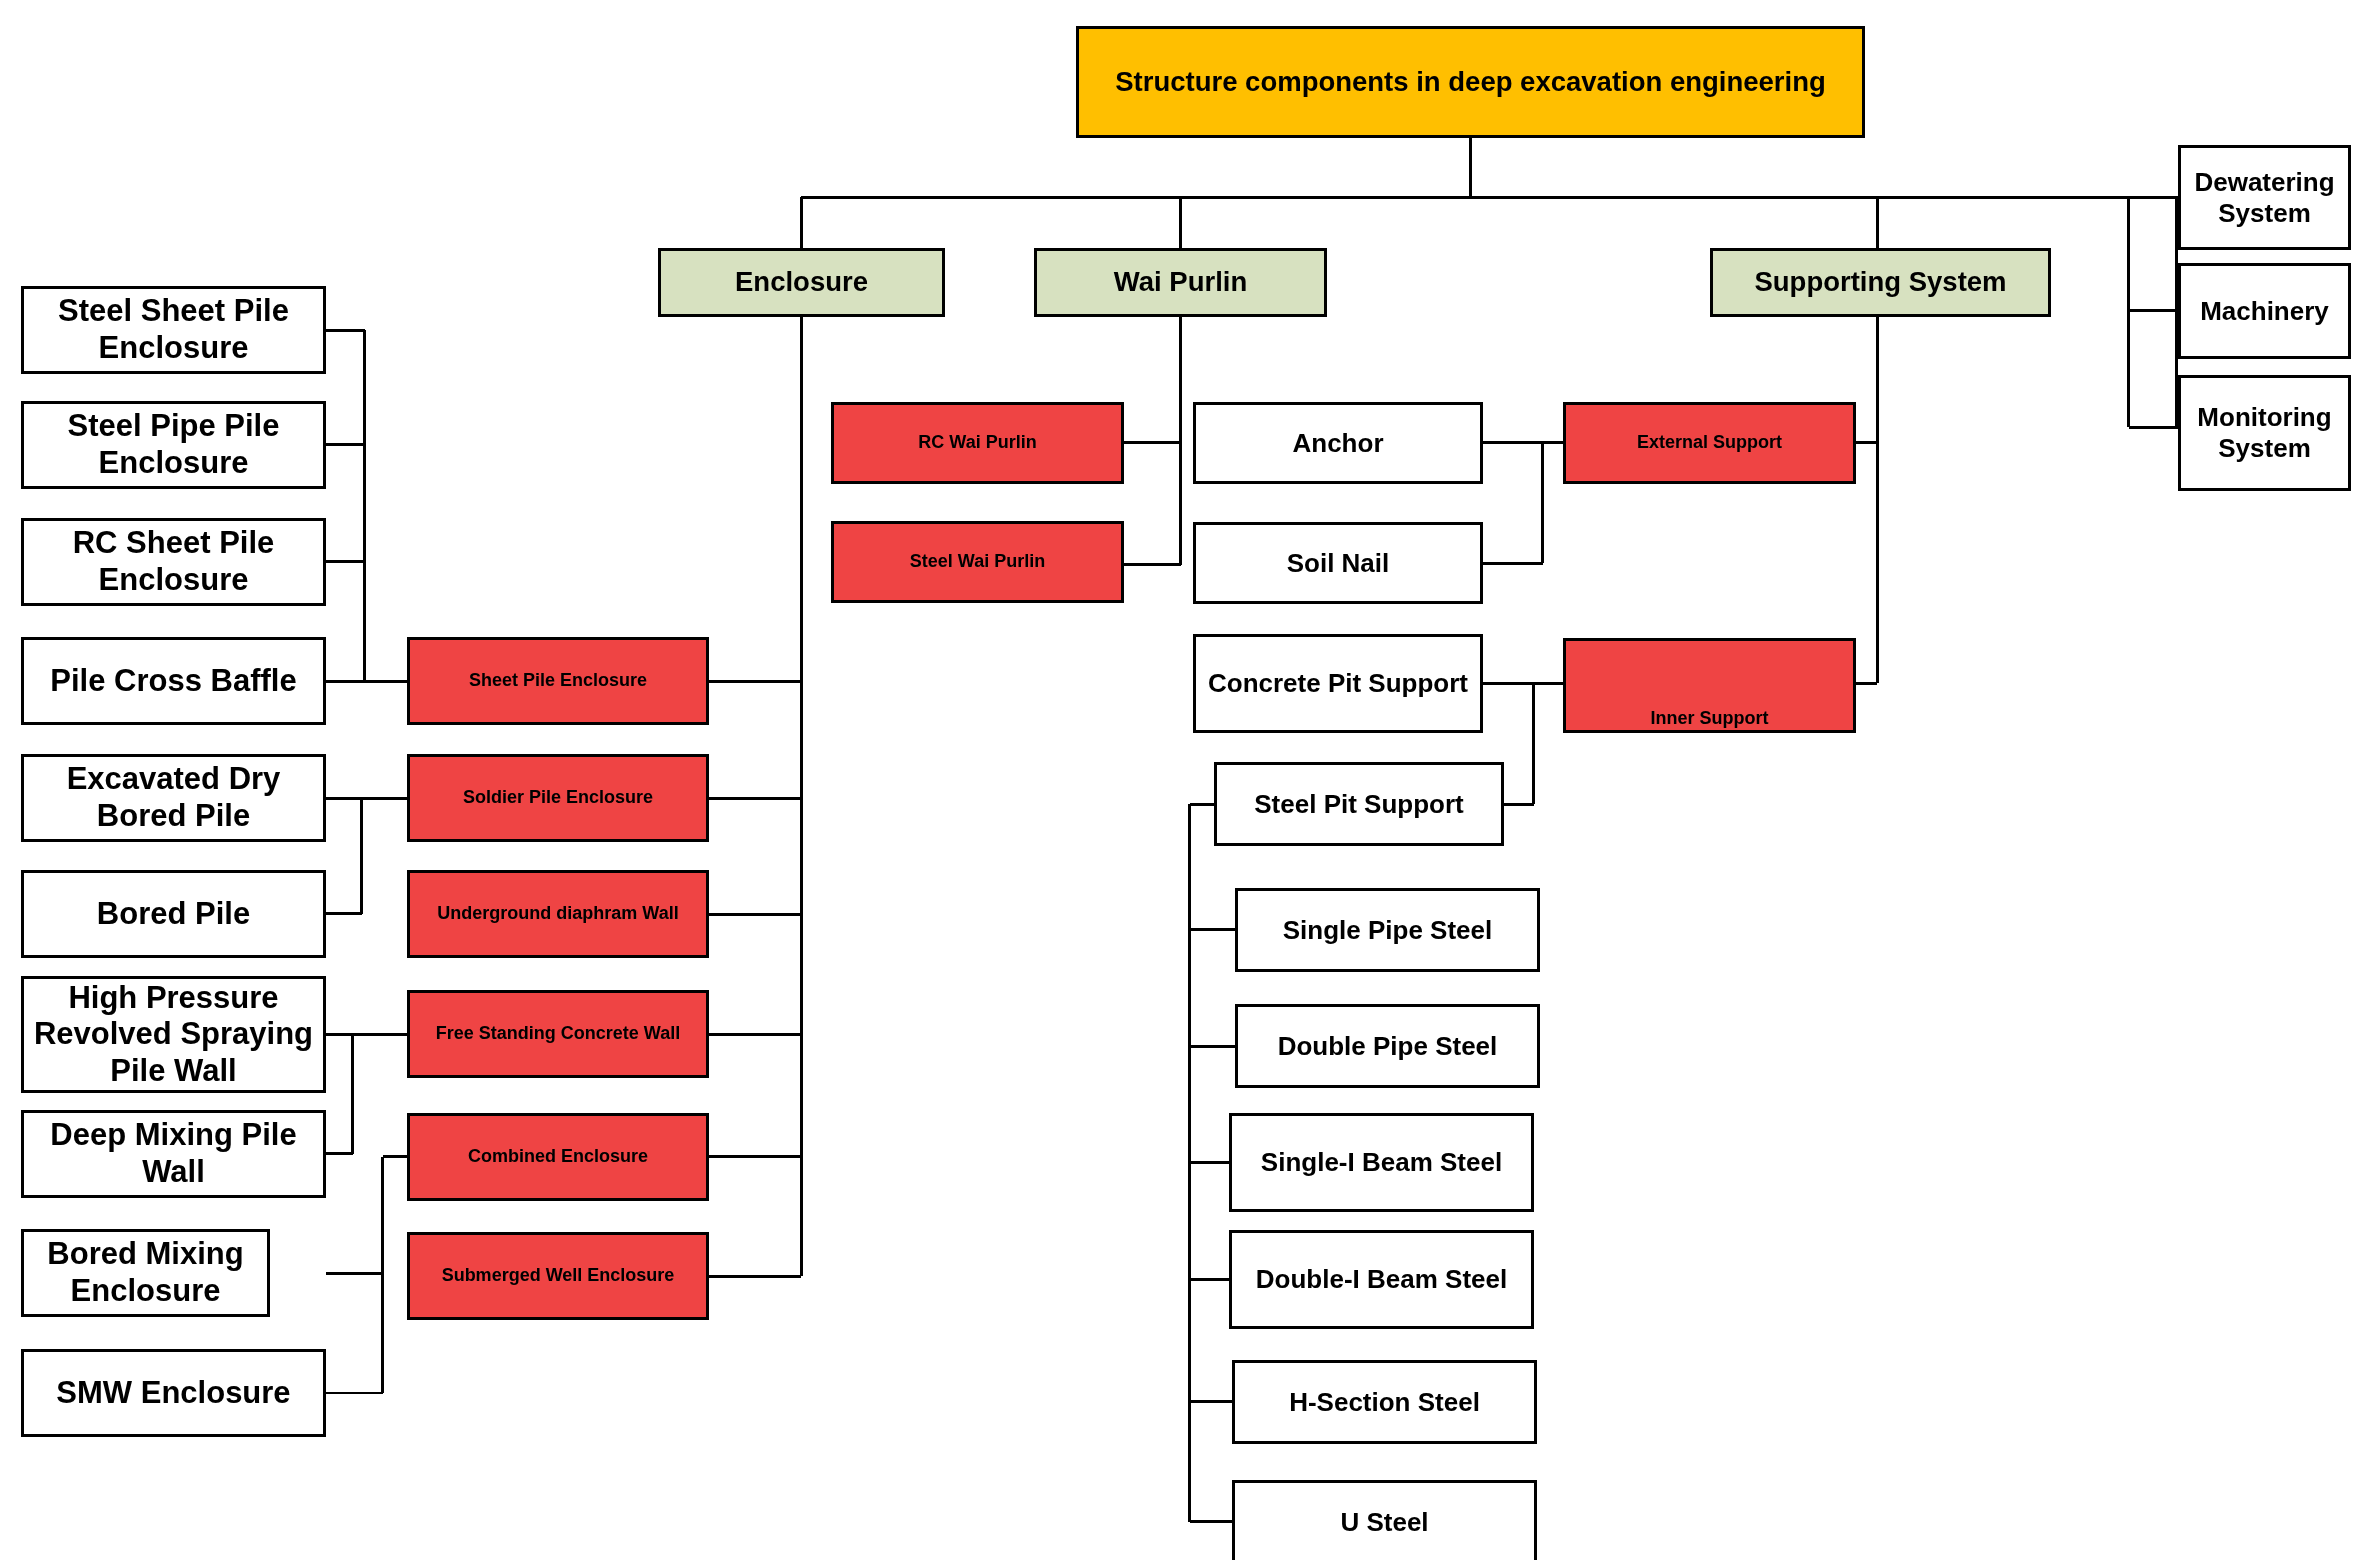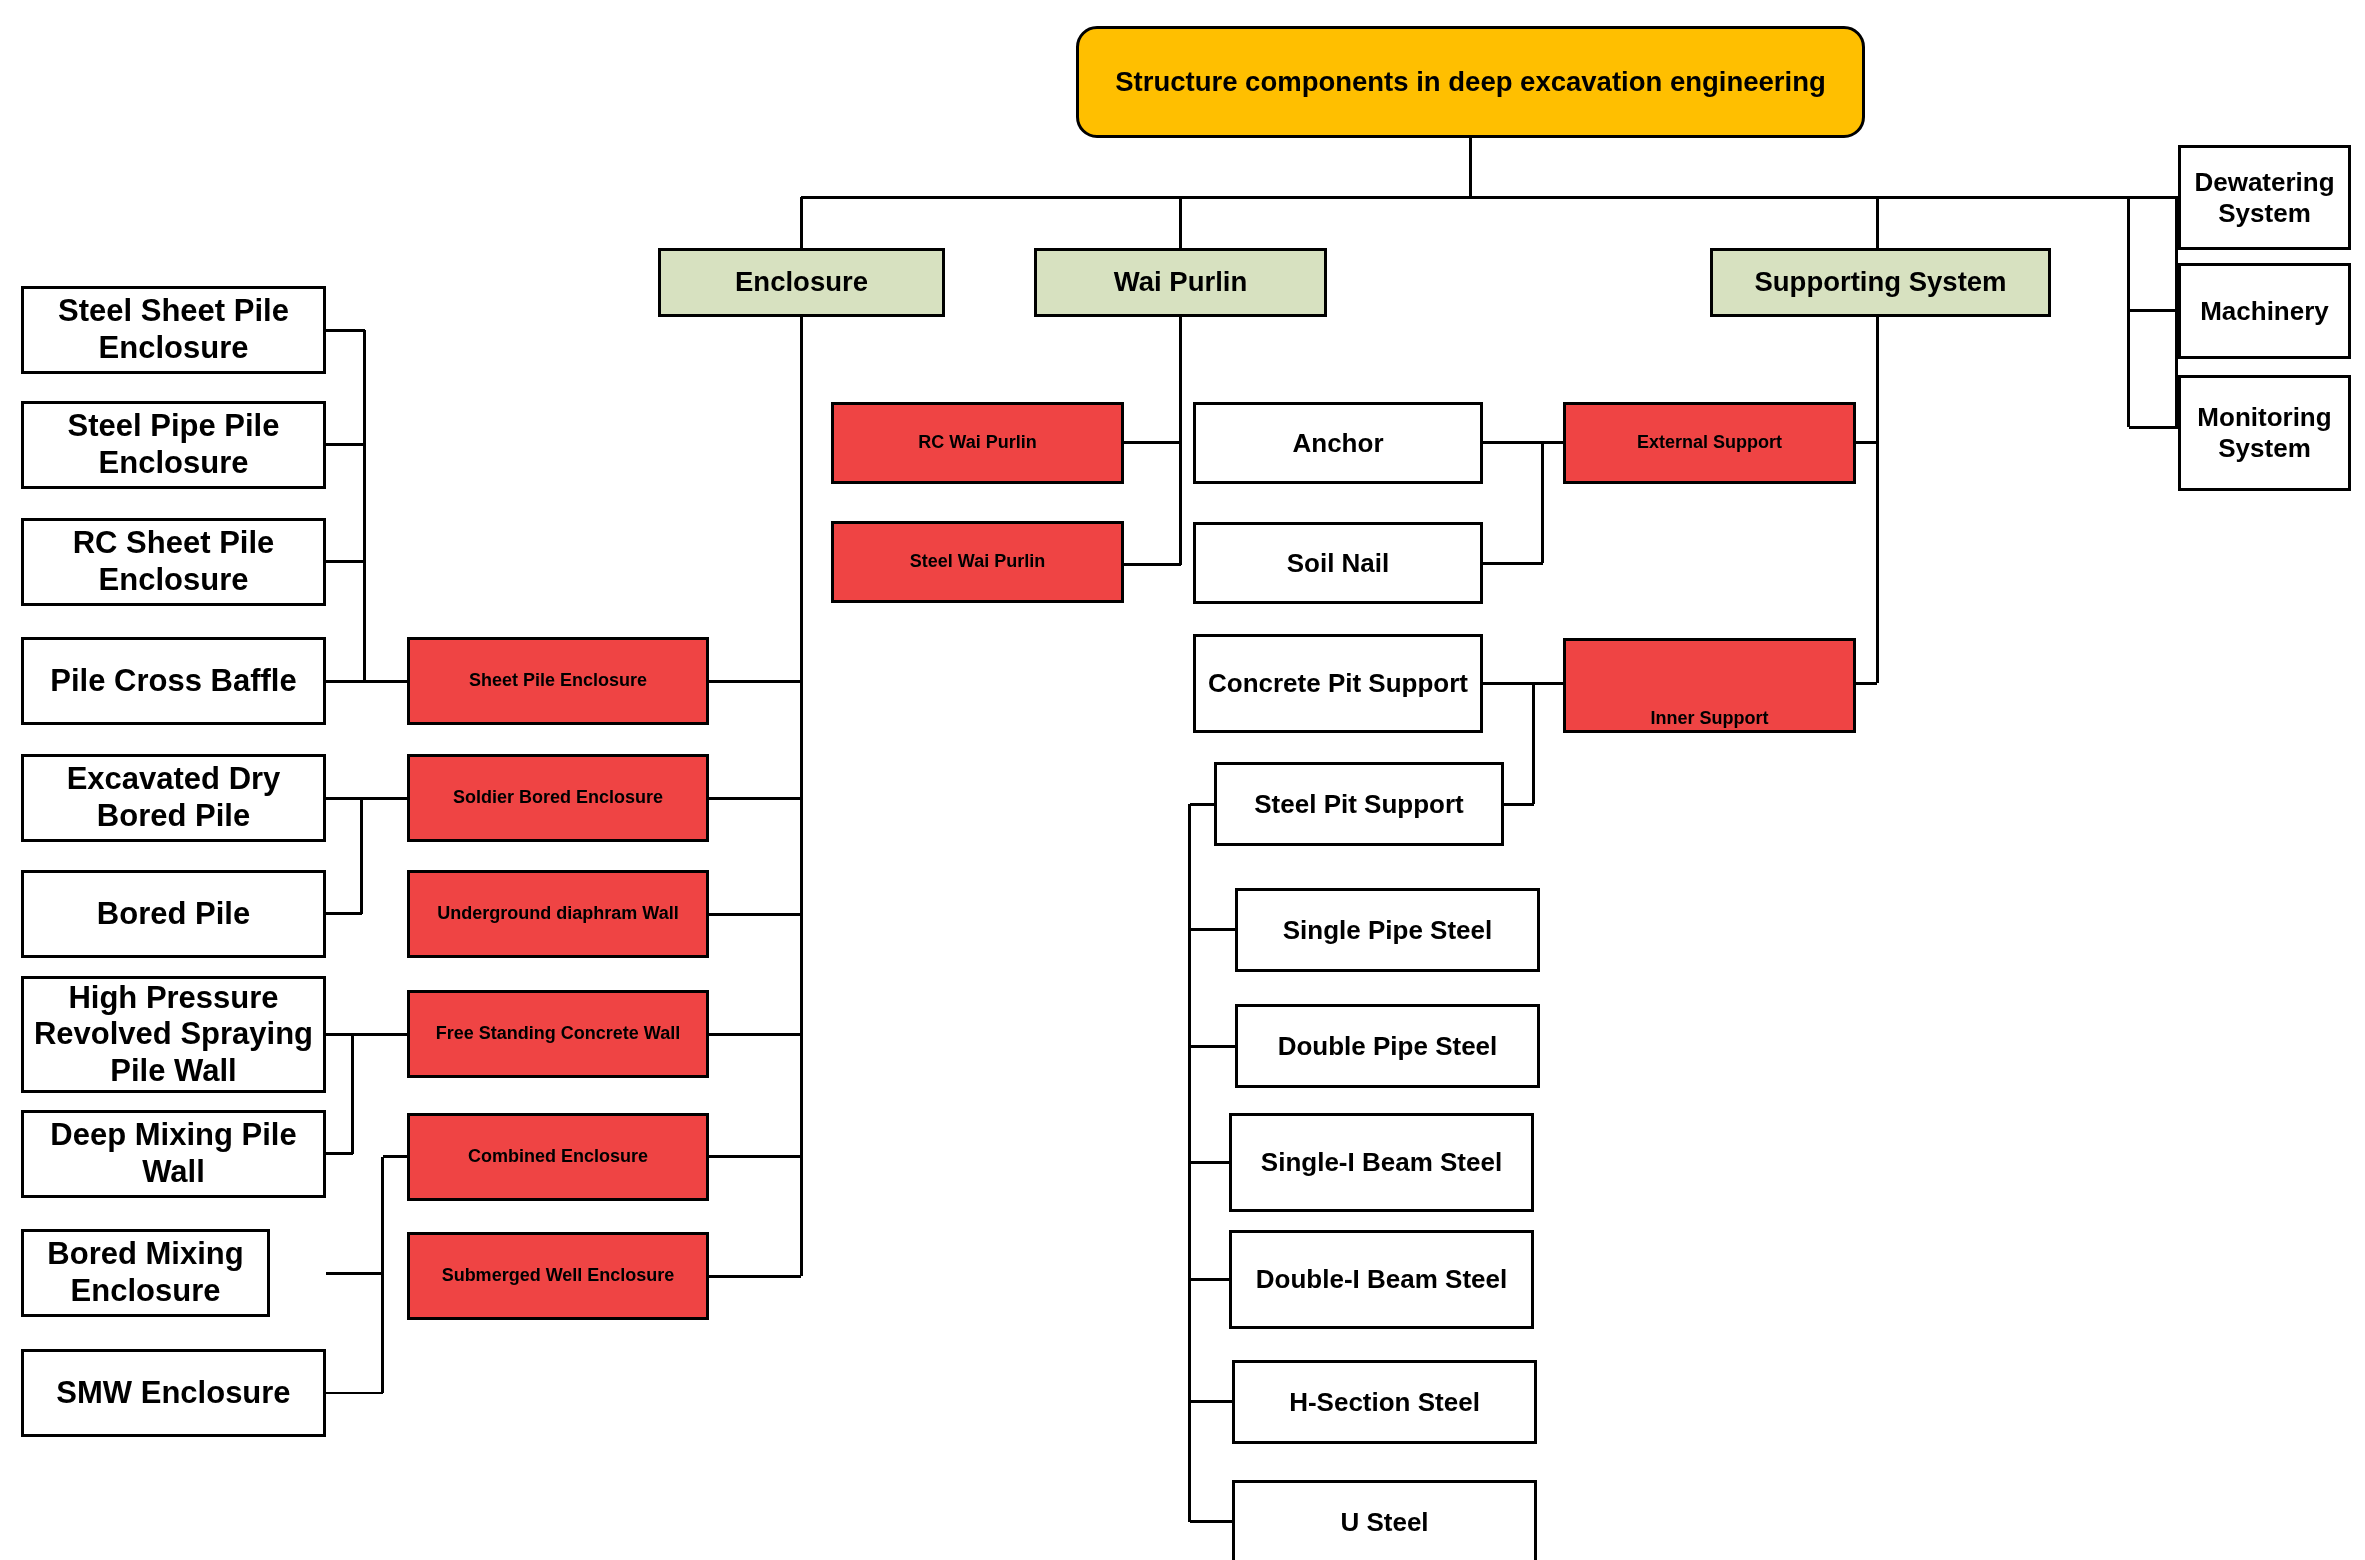--- a/index.html
+++ b/index.html
@@ -13,21 +13,21 @@
     background:#ffffff;
     display:flex;
     align-items:center;
     justify-content:center;
     text-align:center;
     font-weight:bold;
     color:#000;
     line-height:1.18;
     padding:1.2px 4.8px;
   }
-  .root{background:#FFBF00;font-size:27.5px;border-radius:21px;}
+  .root{background:#FFBF00;font-size:27.5px;}
   .lvl2{background:#D7E1C0;font-size:27.5px;}
   .blue{background:#ef4444;font-size:18px;}
   .plain{background:#ffffff;font-size:26px;}
   .small{font-size:31px;}
 </style>
 </head>
 <body>
 
 <div id="stage">
 
@@ -174,21 +174,21 @@
     <span>Bored Mixing Enclosure</span>
   </div>
   <div class="node plain small" style="left:21px;top:1349px;width:305px;height:88px;">
     <span>SMW Enclosure</span>
   </div>
 
   <div class="node blue" style="left:407px;top:637px;width:302px;height:88px;">
     <span>Sheet Pile Enclosure</span>
   </div>
   <div class="node blue" style="left:407px;top:754px;width:302px;height:88px;">
-    <span>Soldier Bored Enclosure</span>
+    <span>Soldier Pile Enclosure</span>
   </div>
   <div class="node blue" style="left:407px;top:870px;width:302px;height:88px;">
     <span>Underground diaphram Wall</span>
   </div>
   <div class="node blue" style="left:407px;top:990px;width:302px;height:88px;">
     <span>Free Standing Concrete Wall</span>
   </div>
   <div class="node blue" style="left:407px;top:1113px;width:302px;height:88px;">
     <span>Combined Enclosure</span>
   </div>

